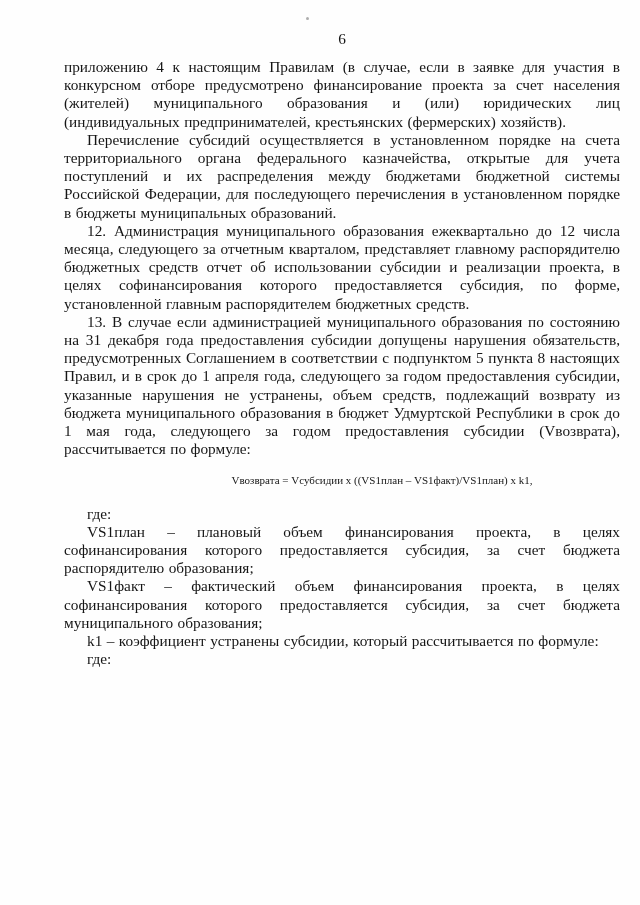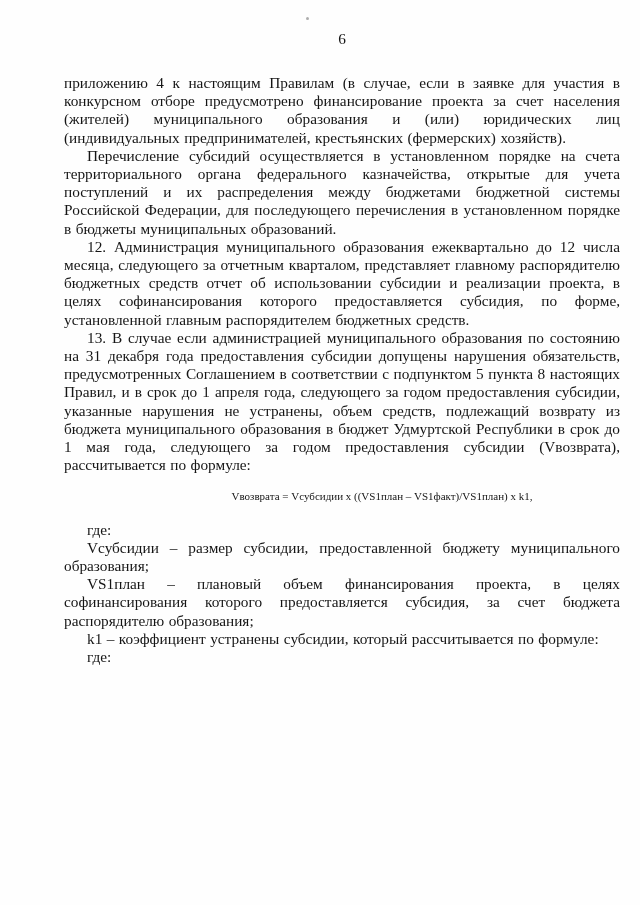--- a/index.html
+++ b/index.html
@@ -31,21 +31,21 @@
     top: 17px;
     width: 3px;
     height: 3px;
     border-radius: 50%;
     background: #8a8a8a;
     opacity: 0.7;
   }
   .content {
     position: absolute;
     left: 64px;
-    top: 74px;
+    top: 58px;
     width: 556px;
   }
   .para {
     margin: 0;
     font-size: 15.3px;
     line-height: 18.2px;
     text-align: justify;
     word-spacing: 0.04em;
   }
   .indent {
@@ -79,24 +79,24 @@
     <p class="para indent">Перечисление субсидий осуществляется в установленном порядке на счета территориального органа федерального казначейства, открытые для учета поступлений и их распределения между бюджетами бюджетной системы Российской Федерации, для последующего перечисления в установленном порядке в бюджеты муниципальных образований.</p>
 
     <p class="para indent">12. Администрация муниципального образования ежеквартально до 12 числа месяца, следующего за отчетным кварталом, представляет главному распорядителю бюджетных средств отчет об использовании субсидии и реализации проекта, в целях софинансирования которого предоставляется субсидия, по форме, установленной главным распорядителем бюджетных средств.</p>
 
     <p class="para indent">13. В случае если администрацией муниципального образования по состоянию на 31 декабря года предоставления субсидии допущены нарушения обязательств, предусмотренных Соглашением в соответствии с подпунктом 5 пункта 8  настоящих Правил, и в срок до 1 апреля года, следующего за годом предоставления субсидии, указанные нарушения не устранены, объем средств, подлежащий возврату из бюджета муниципального образования в бюджет Удмуртской Республики в срок до 1 мая года, следующего за годом предоставления субсидии (Vвозврата), рассчитывается по формуле:</p>
 
     <div class="formula">Vвозврата = Vсубсидии x ((VS1план – VS1факт)/VS1план) x k1,</div>
 
     <p class="para indent">где:</p>
 
-    <p class="para indent">Vсубсидии – размер субсидии, предоставленной бюджету муниципального образования;</p>
 
     <p class="para indent">VS1план – плановый объем финансирования проекта, в целях софинансирования которого предоставляется субсидия, за счет бюджета распорядителю образования;</p>
 
+    <p class="para indent">VS1факт – фактический объем финансирования проекта, в целях софинансирования которого предоставляется субсидия, за счет бюджета муниципального образования;</p>
 
     <p class="para indent">k1 – коэффициент устранены субсидии, который рассчитывается по формуле:</p>
 
 
     <p class="para indent">где:</p>
 
 
   </div>
 </div>
 

